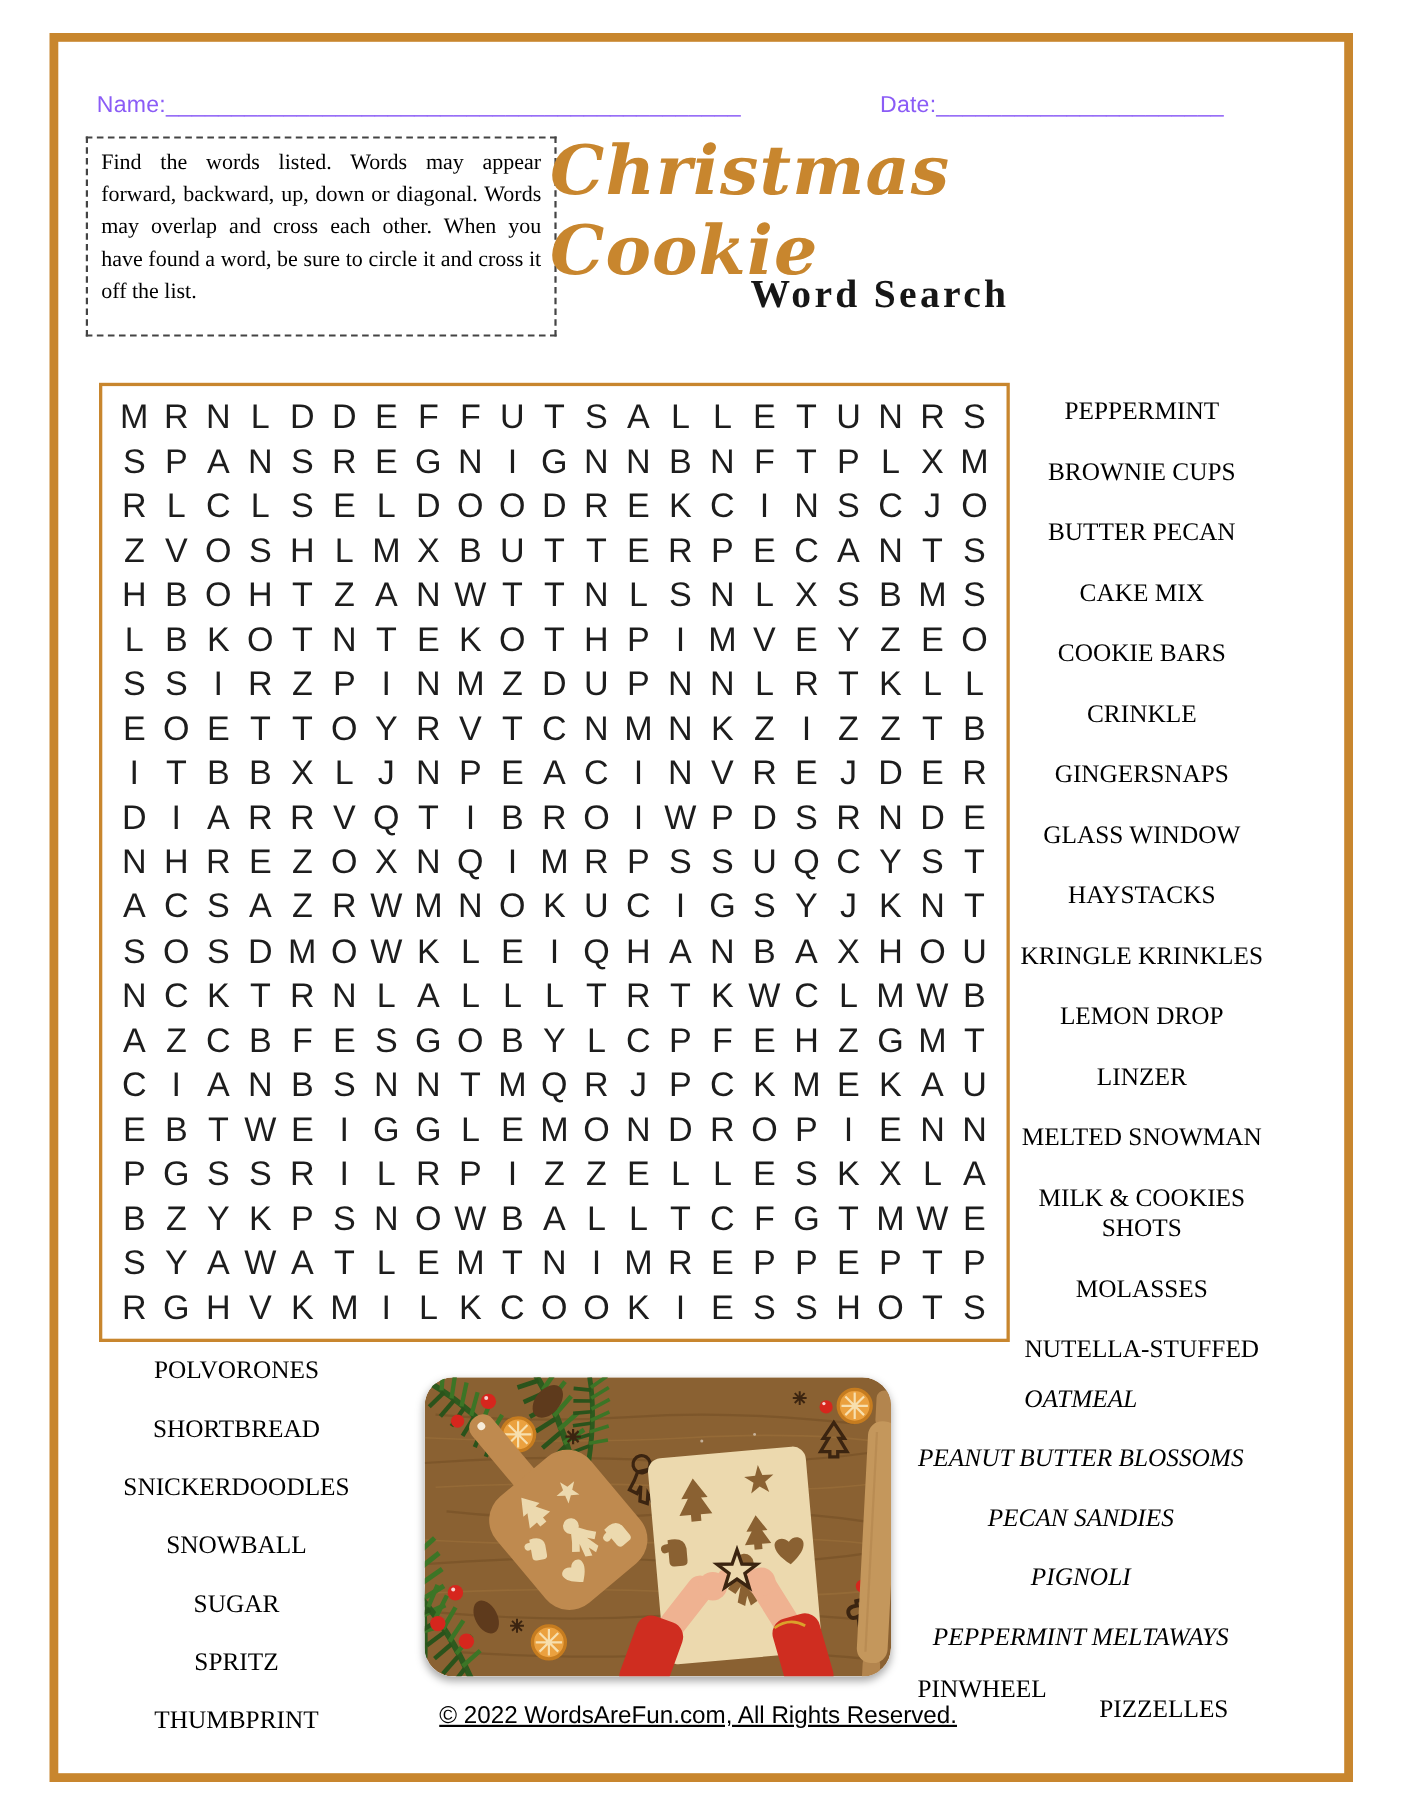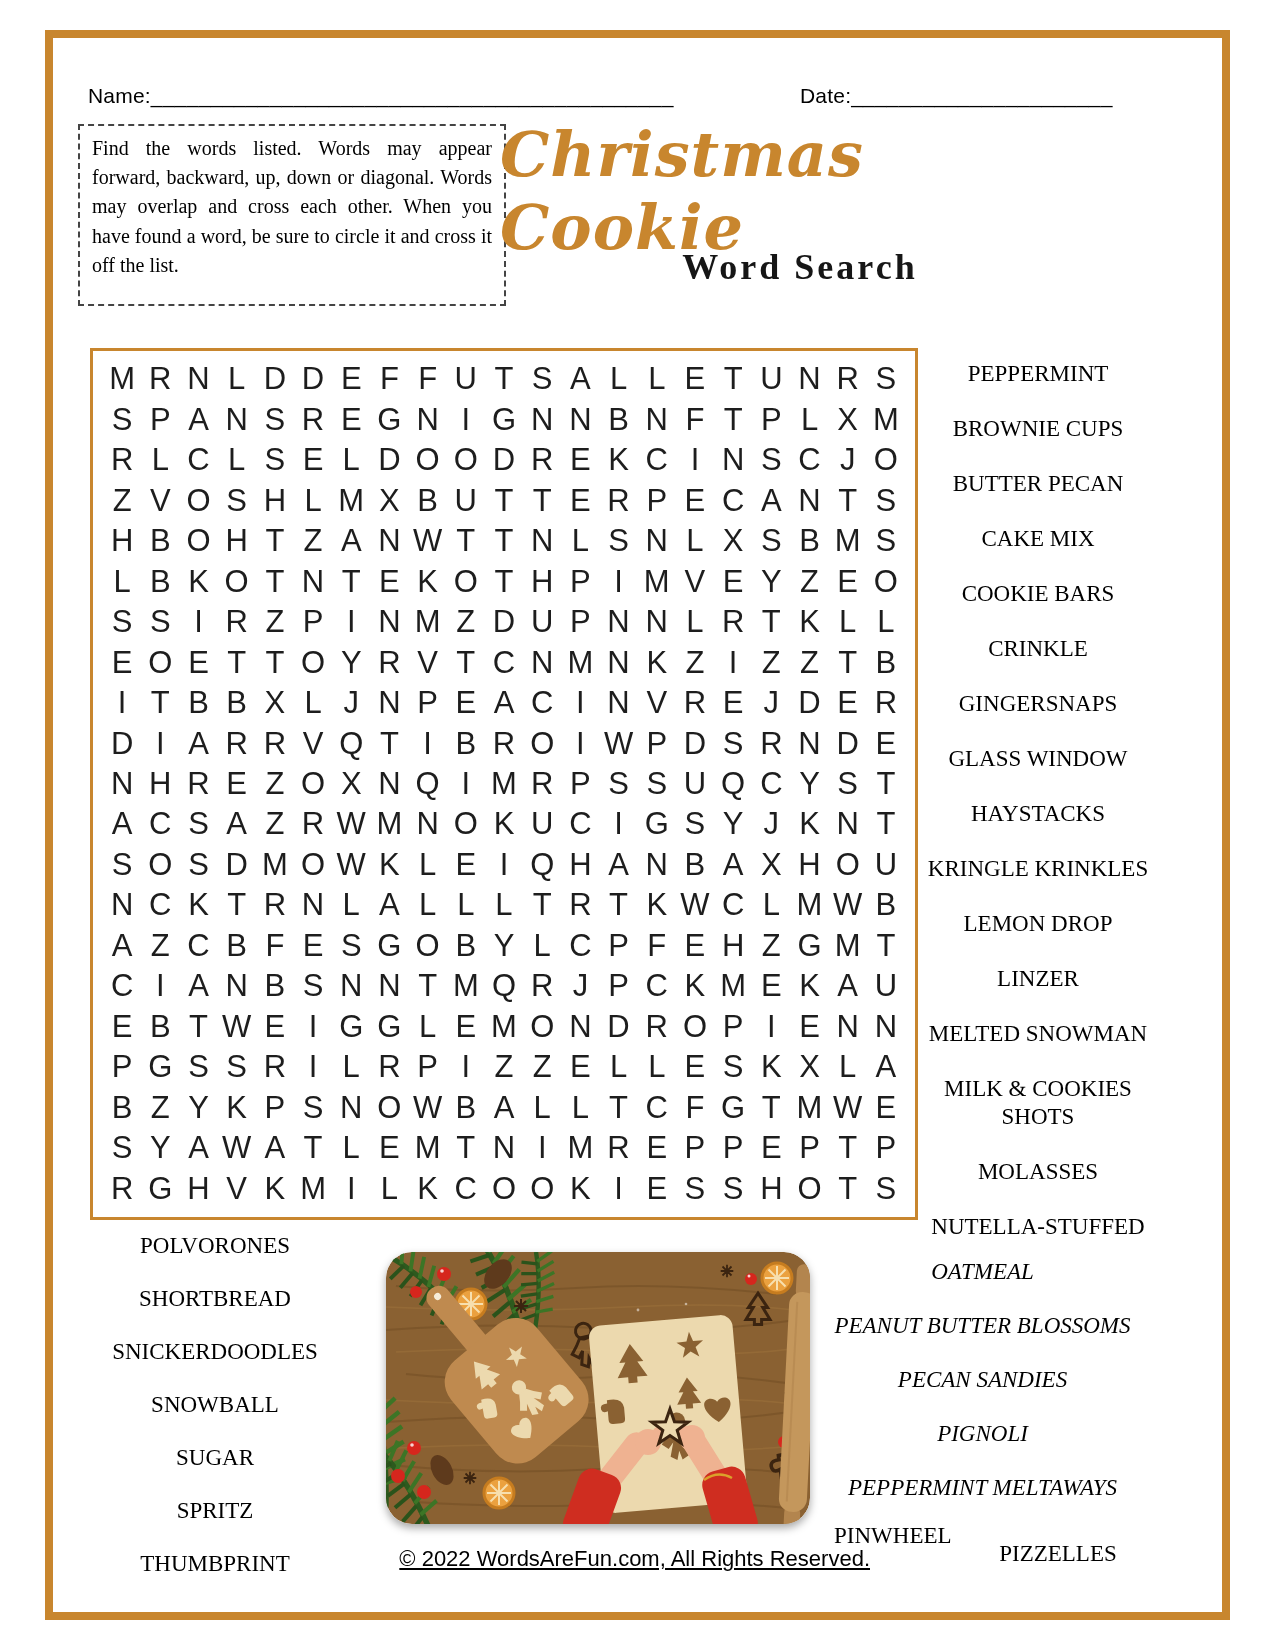--- a/index.html
+++ b/index.html
@@ -1,20 +1,20 @@
 <!DOCTYPE html>
 <html><head>
 <meta charset="utf-8">
 <style>
   html,body{margin:0;padding:0;background:#ffffff;}
   .page{position:relative;width:1275px;height:1650px;background:#ffffff;overflow:hidden;
         font-family:"Liberation Sans",sans-serif;color:#111;}
   .frame{position:absolute;left:45px;top:30px;width:1169px;height:1574px;
          border:8px solid #c8862e;}
-  .name-line,.date-line{position:absolute;top:84px;font-size:21px;letter-spacing:.2px;color:#000000;white-space:nowrap;}
+  .name-line,.date-line{position:absolute;top:84px;font-size:21px;letter-spacing:.2px;color:#8b5cf6;white-space:nowrap;}
   .name-line{left:88px;}
   .date-line{left:800px;}
   .instructions{position:absolute;left:78px;top:124px;width:428px;height:182px;
         border:2px dashed #444;box-sizing:border-box;padding:8px 12px 0 12px;}
   .instructions p{margin:0;font-family:"Liberation Serif",serif;font-size:20px;
         line-height:1.46;text-align:justify;color:#000;}
   .title-script{position:absolute;left:500px;top:118px;width:600px;text-align:left;
         font-family:"DejaVu Serif",serif;font-style:italic;font-weight:700;
         font-size:62px;color:#c8862e;letter-spacing:1px;}
   .title-sub{position:absolute;left:500px;top:246px;width:600px;text-align:center;

